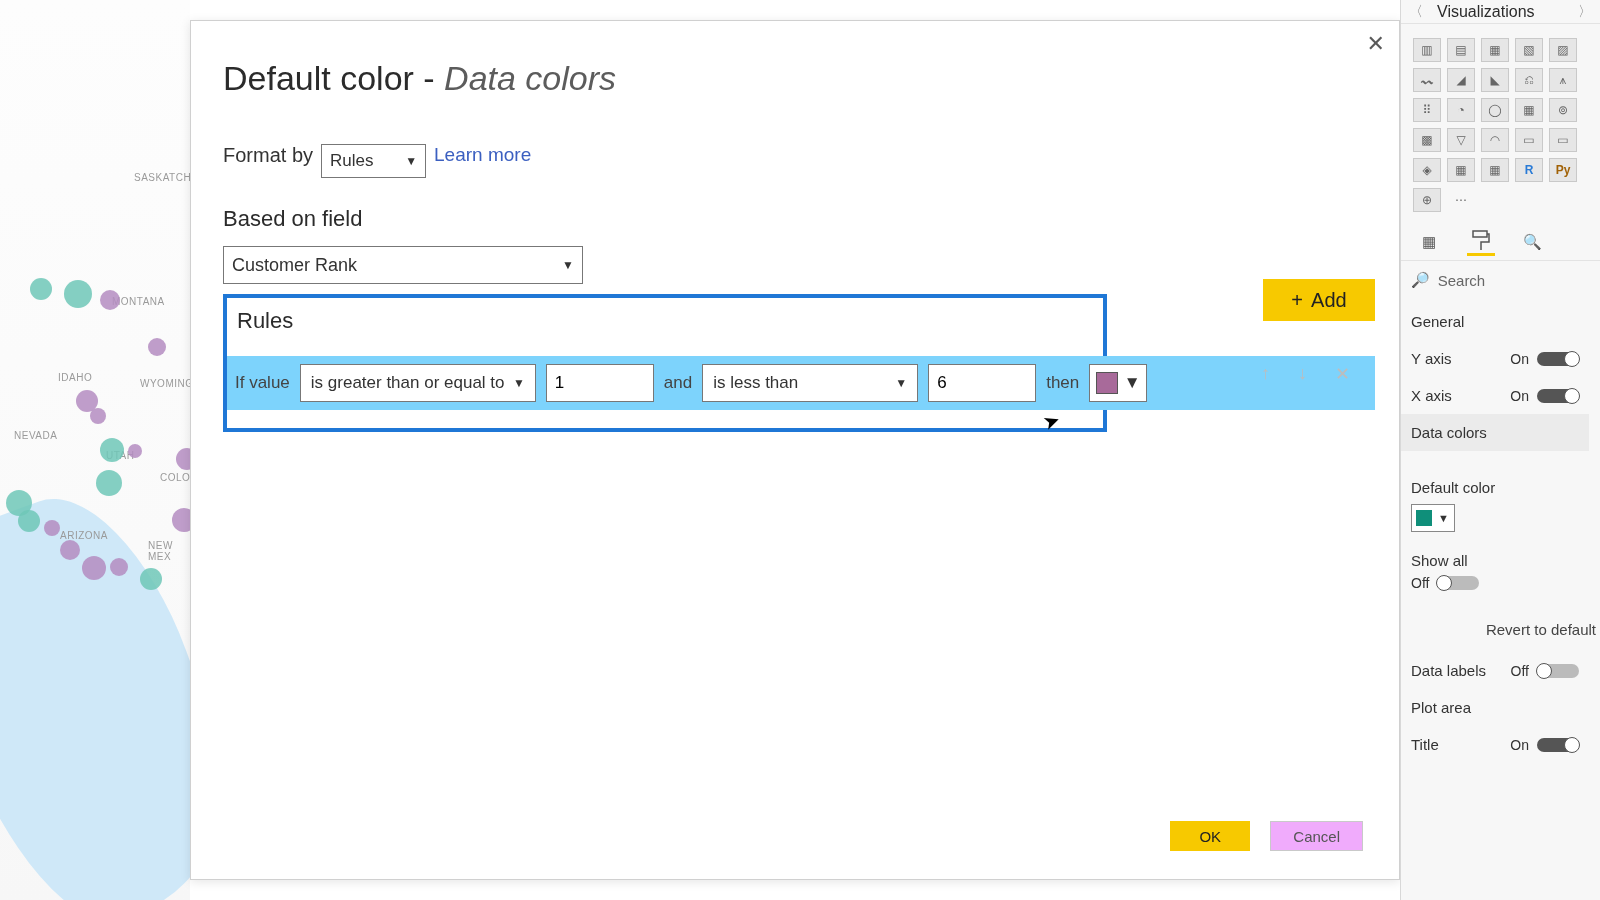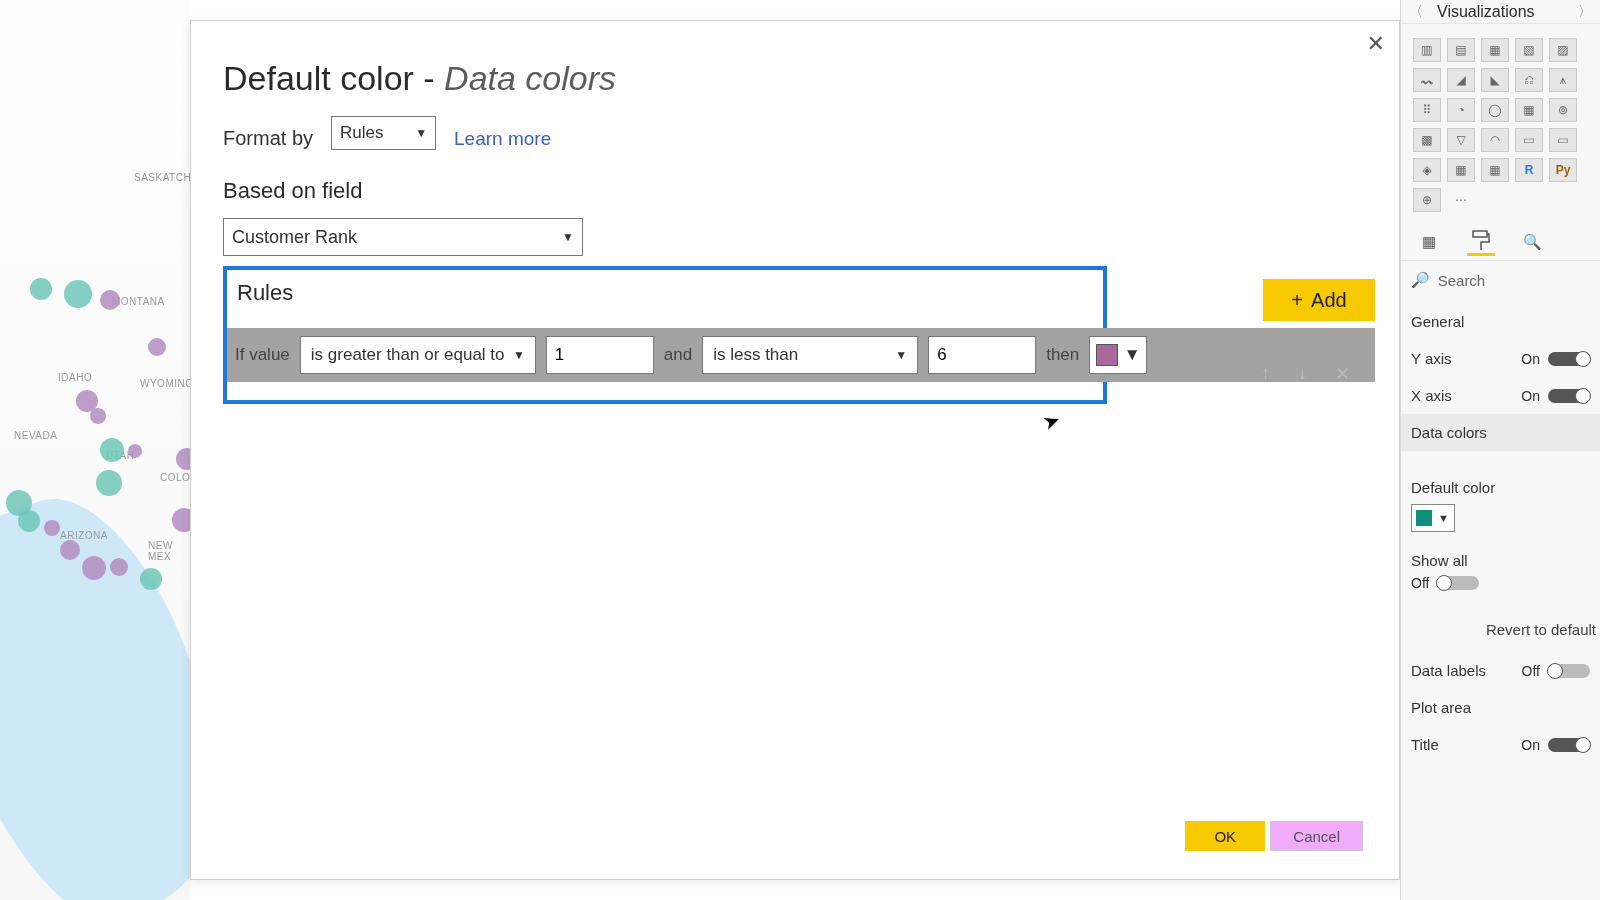--- a/index.html
+++ b/index.html
@@ -69,24 +69,24 @@
     font-size: 34px;
     font-weight: 300;
     color: #2b2b2b;
   }
   .title-italics {
     font-style: italic;
     font-weight: 300;
     color: #5c5c5c;
   }
   .row-formatby {
-    margin-top: 18px;
-    display: flex;
-    align-items: flex-end;
-    gap: 18px;
+    margin-top: 46px;
+    display: flex;
+    align-items: flex-start;
+    gap: 8px;
     font-size: 20px;
     color: #333;
   }
   .select {
     border: 1px solid #777;
     background: #fff;
     height: 34px;
     padding: 0 8px;
     display: flex;
     align-items: center;
@@ -117,21 +117,21 @@
     margin-top: 10px;
     padding: 10px 10px 18px 10px;
     width: 884px;
   }
   .rules-heading {
     font-size: 22px;
     color: #2b2b2b;
     margin-bottom: 14px;
   }
   .rule-row-wrap {
-    background: #a3a3a3;
+    background: #7dd3fc;
     padding: 8px 8px;
     width: 1148px;
     margin-left: -10px;
     margin-top: 22px;
   }
   .rule-row {
     display: flex;
     align-items: center;
     gap: 10px;
     font-size: 17px;
@@ -195,21 +195,21 @@
     gap: 8px;
     font-size: 20px;
     color: #222;
     cursor: pointer;
   }
   .btn-row {
     position: absolute;
     right: 36px;
     bottom: 28px;
     display: flex;
-    gap: 5px;
+    gap: 20px;
     align-items: flex-end;
   }
   .btn {
     height: 30px;
     padding: 0 22px;
     border: 1px solid #c9c9c9;
     display: flex;
     align-items: center;
     font-size: 15px;
     cursor: pointer;
@@ -276,21 +276,21 @@
     color: #555;
     cursor: pointer;
   }
   .viz-tab.active { border-bottom: 3px solid #f7c900; }
   .search-row {
     display: flex; align-items: center;
     padding: 10px 10px;
     gap: 8px;
     color: #666;
   }
-  .format-list { padding: 4px 10px 20px 10px; }
+  .format-list { padding: 4px 21px 20px 10px; }
   .fmtrow {
     display: flex; align-items: center; justify-content: space-between;
     padding: 10px 0;
     color: #333;
   }
   .fmtrow.selected { background: #ebebeb; margin: 0 -10px; padding-left: 10px; padding-right: 10px; }
   .toggle {
     position: relative;
     width: 42px; height: 14px;
     background: #555;

